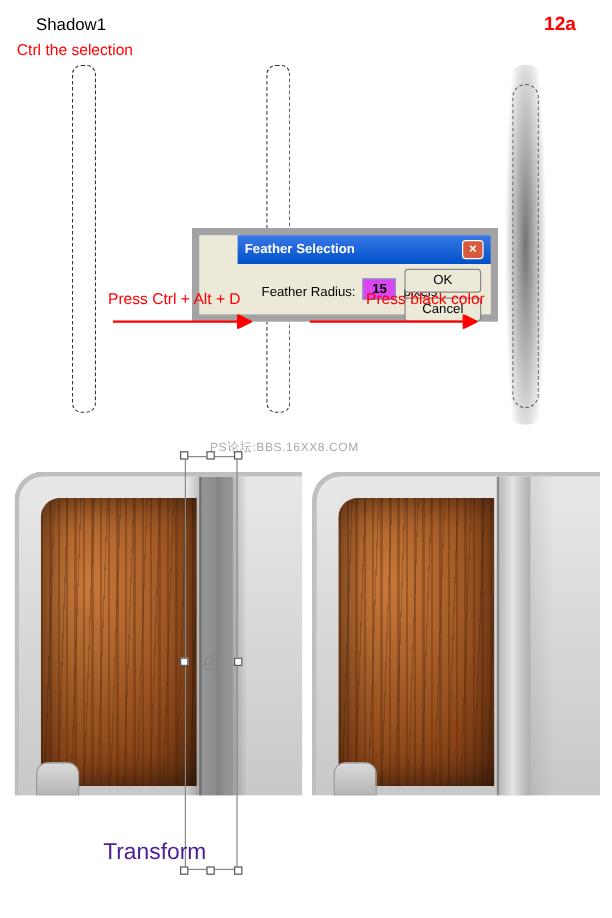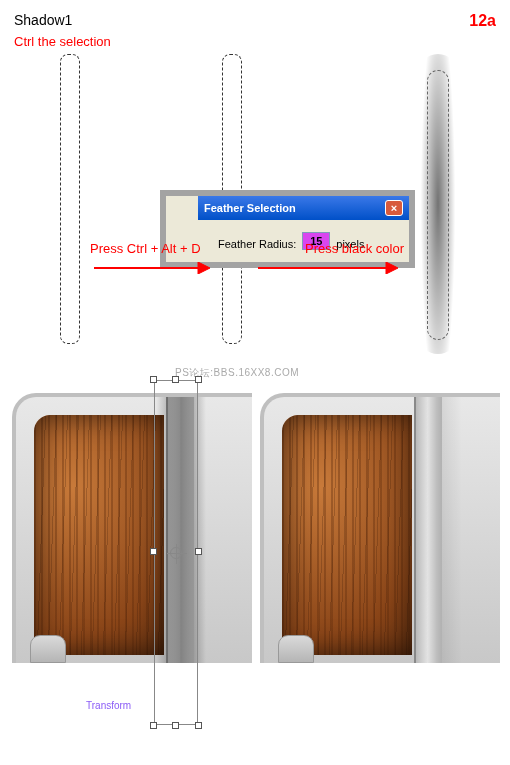--- a/index.html
+++ b/index.html
@@ -1,18 +1,18 @@
 <!DOCTYPE html>
 <html><head>
 <meta charset="utf-8">
 <style>
   * { box-sizing: border-box; margin: 0; padding: 0; }
   body { width: 510px; height: 765px; background: #fff; font-family: Arial, sans-serif; position: relative; overflow: hidden; }
   
-  .header { display: flex; justify-content: space-between; padding: 12px 14px 0; }
+  .header { display: flex; justify-content: space-between; padding: 12px 30px 0; }
   .title { font-size: 14px; color: #000; }
   .step { font-size: 16px; color: #f00; font-weight: bold; }
   .sub { position: absolute; top: 34px; left: 14px; font-size: 13px; color: #f00; }
   
   .top { position: absolute; top: 50px; left: 0; width: 510px; height: 310px; }
   .sel { position: absolute; border: 1.5px dashed #333; border-radius: 8px; }
   .sel1 { top: 4px; left: 60px; width: 20px; height: 290px; }
   .sel2 { top: 4px; left: 222px; width: 20px; height: 290px; }
   
   .shadow3 { position: absolute; top: 4px; left: 418px; width: 40px; height: 300px; border-radius: 20px; background: radial-gradient(ellipse 60% 90%, rgba(0,0,0,0.55), rgba(0,0,0,0) 72%); }
@@ -49,21 +49,21 @@
   .shadowstrip.s2 { left: 148px; opacity: 0.22; }
   
   .transform { position: absolute; top: 380px; left: 154px; width: 44px; height: 345px; }
   .thandle { position: absolute; width: 7px; height: 7px; background: #fff; border: 1px solid #555; }
   .tline { position: absolute; background: #888; }
   .tcenter { position: absolute; top: 50%; left: 50%; width: 12px; height: 12px; margin: -6px 0 0 -6px; border: 1px solid #888; border-radius: 50%; }
   .tcenter:before,.tcenter:after { content:""; position:absolute; background:#888; }
   .tcenter:before { left:5px; top:-4px; width:1px; height:20px; }
   .tcenter:after { top:5px; left:-4px; height:1px; width:20px; }
   
-  .bcap1 { position: absolute; top: 700px; left: 86px; font-size: 10px; color: #8b5cf6; }
+  .bcap1 { position: absolute; top: 700px; left: 86px; font-size: 19px; color: #4c1d95; }
   .bcap2 { position: absolute; top: 692px; left: 296px; font-size: 13px; color: #f00; text-align: center; line-height: 1.3; }
 </style>
 </head>
 <body>
 
 <div class="header">
   <span class="title">Shadow1</span>
   <span class="step">12a</span>
 </div>
 <div class="sub">Ctrl the selection</div>
@@ -76,20 +76,24 @@
 
   <div class="dialog">
     <div class="dlg-title">
       <span>Feather Selection</span>
       <span class="close">×</span>
     </div>
     <div class="dlg-body">
       <span>Feather Radius:</span>
       <input value="15" style="">
       <span>pixels</span>
+    </div>
+    <div class="dlg-btns">
+      <button>OK</button>
+      <button>Cancel</button>
     </div>
   </div>
 
   <svg class="arrow" style="top:212px;left:94px" width="116" height="12">
       <line x1="0" y1="6" x2="104" y2="6" stroke-width="2"></line>
       <polygon points="104,0 116,6 104,12"></polygon>
     </svg>
   <svg class="arrow" style="top:212px;left:258px" width="140" height="12">
       <line x1="0" y1="6" x2="128" y2="6" stroke-width="2"></line>
       <polygon points="128,0 140,6 128,12"></polygon>

